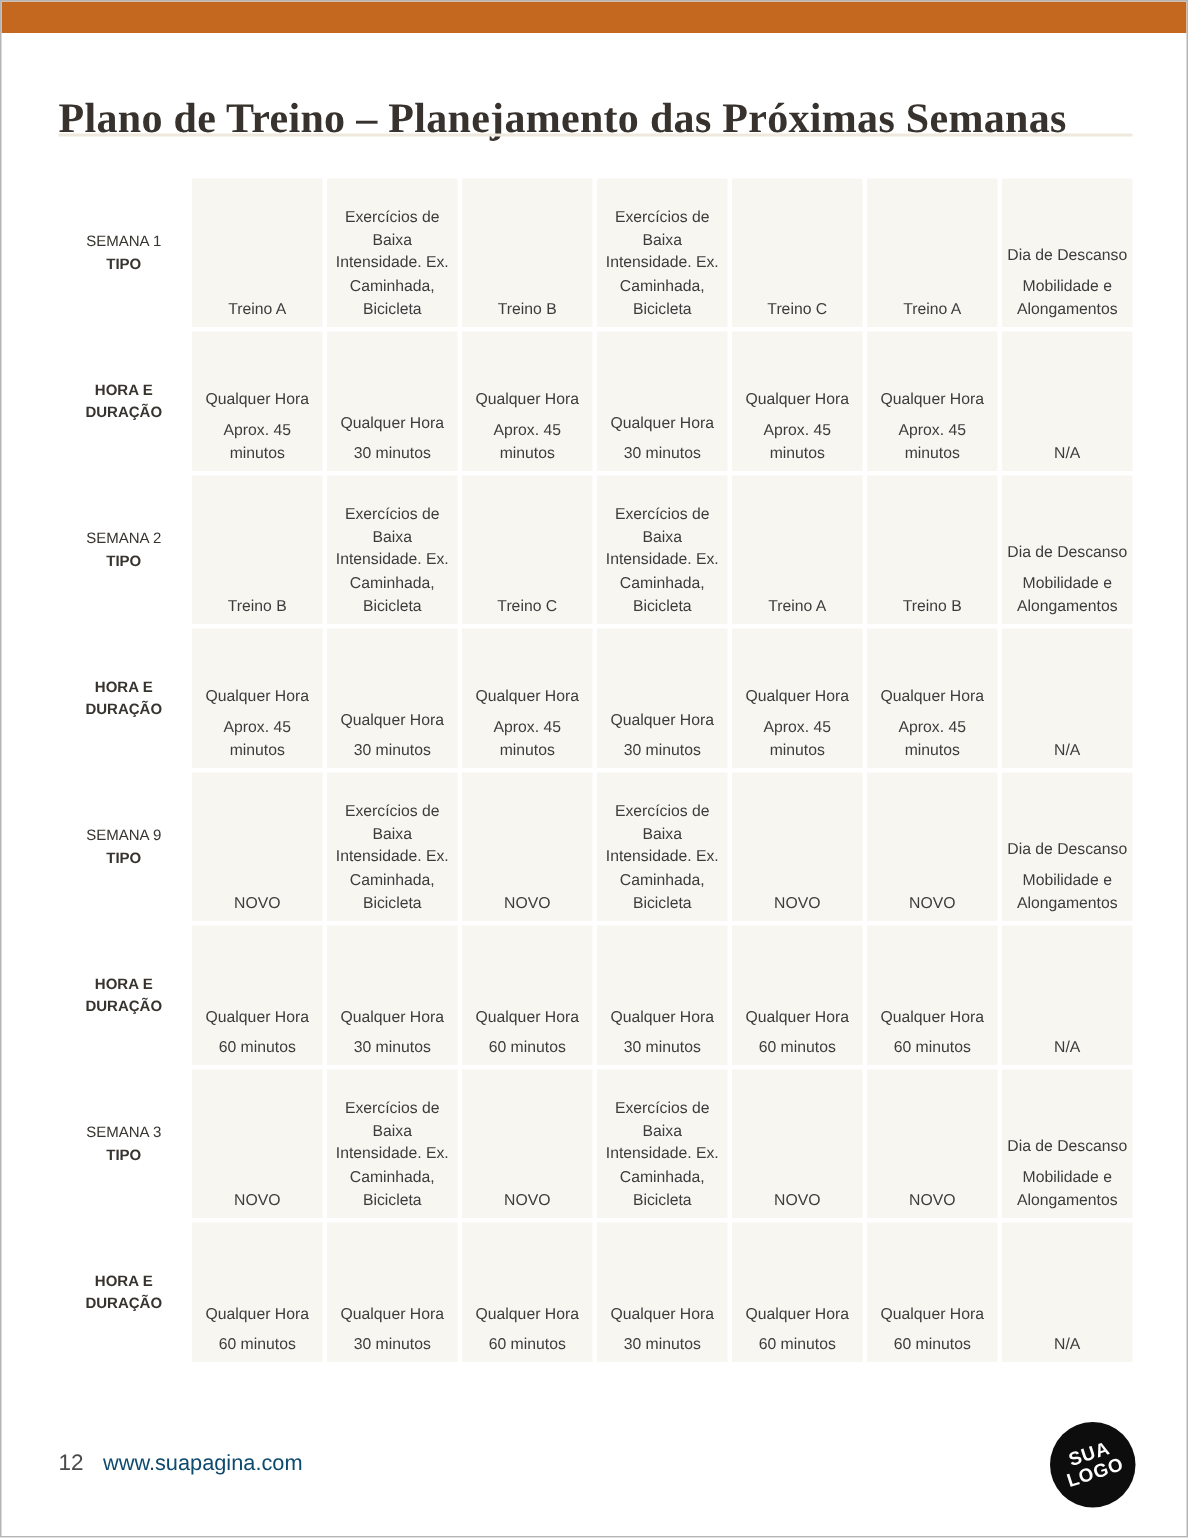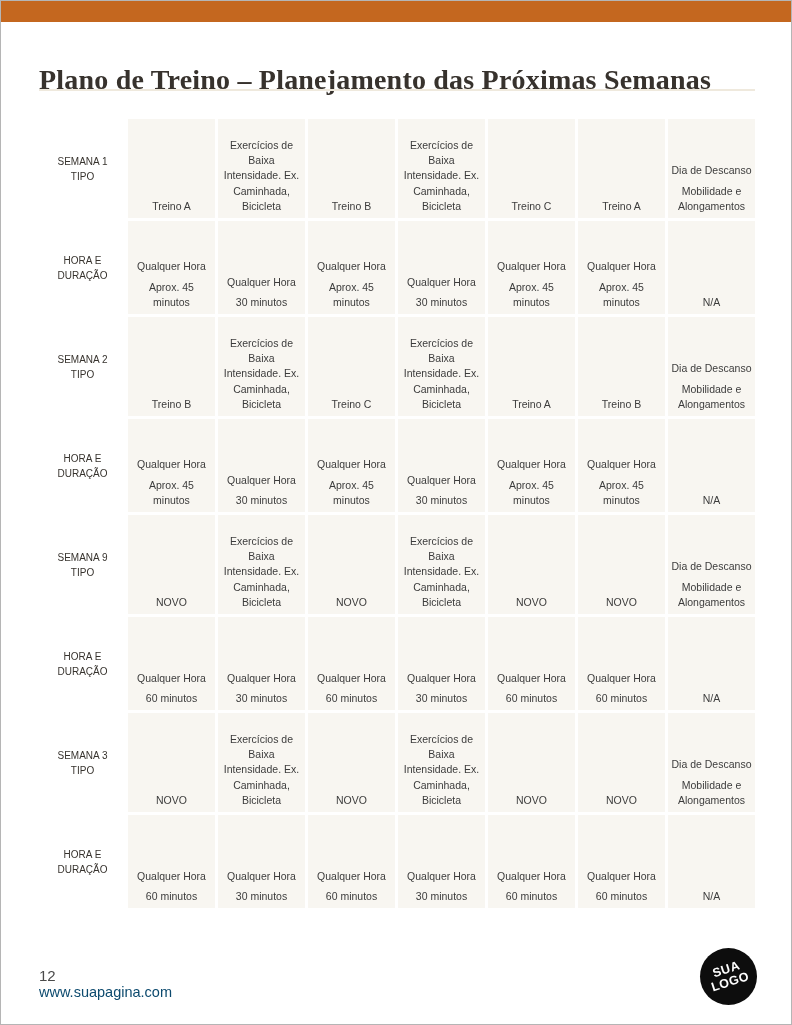--- a/index.html
+++ b/index.html
@@ -38,35 +38,34 @@
   .day-header{
     display:flex;align-items:center;justify-content:center;
     font-size:11px;font-weight:bold;letter-spacing:.3px;
     color:#37332e;text-align:center;
   }
   .corner{}
   .row-label{
     display:flex;flex-direction:column;align-items:center;justify-content:center;
     text-align:center;font-size:10px;color:#37332e;line-height:1.5;
   }
-  .row-label .b{font-weight:normal;}
+  .row-label .b{font-weight:bold;}
   .cell{
     background:#f8f6f1;
     display:flex;flex-direction:column;align-items:center;justify-content:flex-end;
     text-align:center;
     font-size:10.5px;line-height:1.45;color:#3c3c3c;
     padding:4px 2px;box-sizing:border-box;
     row-gap:5px;
   }
   .cell .chunk{width:100%;}
   .footer-left{
     position:absolute;left:38px;top:966px;
-    display:flex;align-items:baseline;
+    display:flex;align-items:baseline;column-gap:13px;
     color:#4a4a4a;
-    flex-direction:column;
   }
   .page-number{font-size:15px;color:#4a4a4a;}
   .website{font-size:14.5px;color:#0c4a6e;}
   .logo{
     position:absolute;left:699px;top:947px;width:57px;height:57px;
     background:#0d0d0d;border-radius:50%;
     display:flex;align-items:center;justify-content:center;
   }
   .logo-inner{
     transform:rotate(-18deg);

